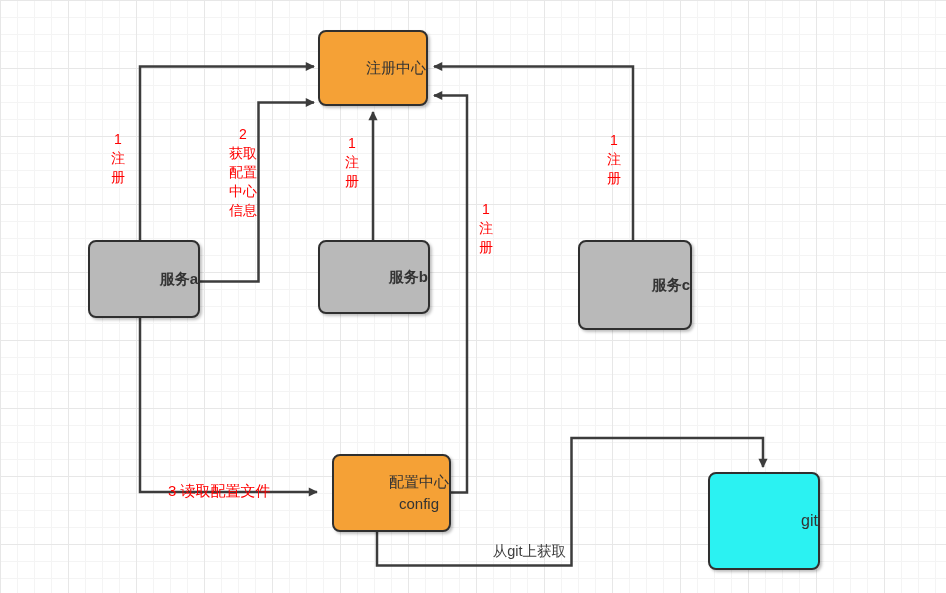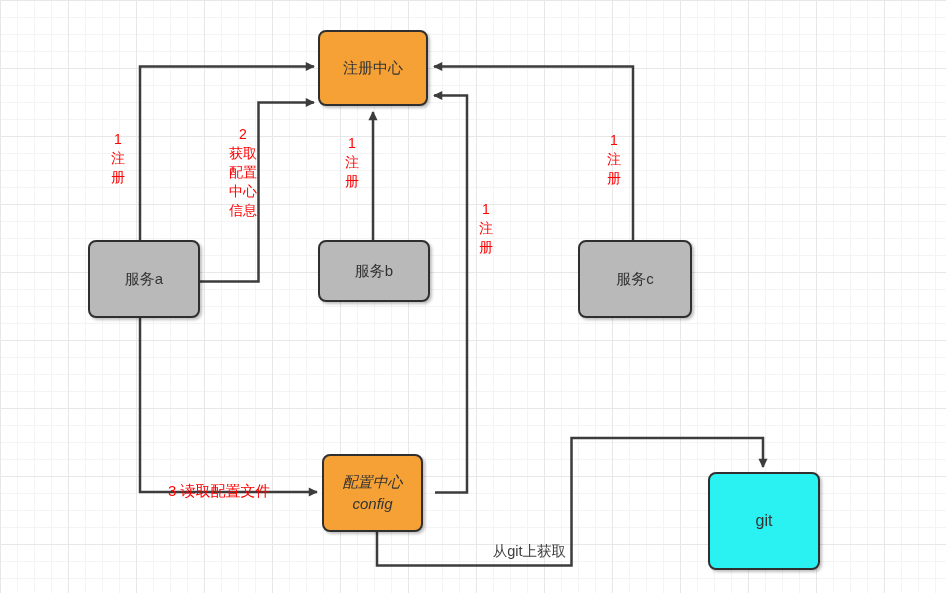--- a/index.html
+++ b/index.html
@@ -30,37 +30,37 @@
     stroke: #3c3c3c;
     stroke-width: 2.5;
   }
   .node {
     position: absolute;
     box-sizing: border-box;
     border: 2px solid #2f2f2f;
     border-radius: 8px;
     display: flex;
     align-items: center;
-    justify-content: center;
+    justify-content: flex-end;
     text-align: center;
     font-size: 15px;
     color: #333333;
     white-space: pre-line;
     line-height: 1.45;
     box-shadow: 2px 2px 3px rgba(0,0,0,0.25);
   }
   .node-orange { background: #f5a136; }
-  .node-gray   { background: #b9b9b9; }
+  .node-gray   { background: #b9b9b9; font-weight: bold; }
   .node-cyan   { background: #2bf2f2; }
 
   #node-registry  { left: 318px; top: 30px;  width: 110px; height: 76px; }
   #node-service-a { left: 88px;  top: 240px; width: 112px; height: 78px; }
-  #node-service-b { left: 318px; top: 240px; width: 112px; height: 62px; }
-  #node-service-c { left: 578px; top: 240px; width: 114px; height: 78px; }
-  #node-config    { left: 322px; top: 454px; width: 101px; height: 78px; font-style: italic; }
+  #node-service-b { left: 318px; top: 240px; width: 112px; height: 74px; }
+  #node-service-c { left: 578px; top: 240px; width: 114px; height: 90px; }
+  #node-config    { left: 332px; top: 454px; width: 119px; height: 78px; }
   #node-git       { left: 708px; top: 472px; width: 112px; height: 98px; font-size: 16px; }
 
   .edge-label {
     position: absolute;
     color: #ff0000;
     font-size: 14px;
     line-height: 1.35;
     text-align: center;
     white-space: pre-line;
   }

